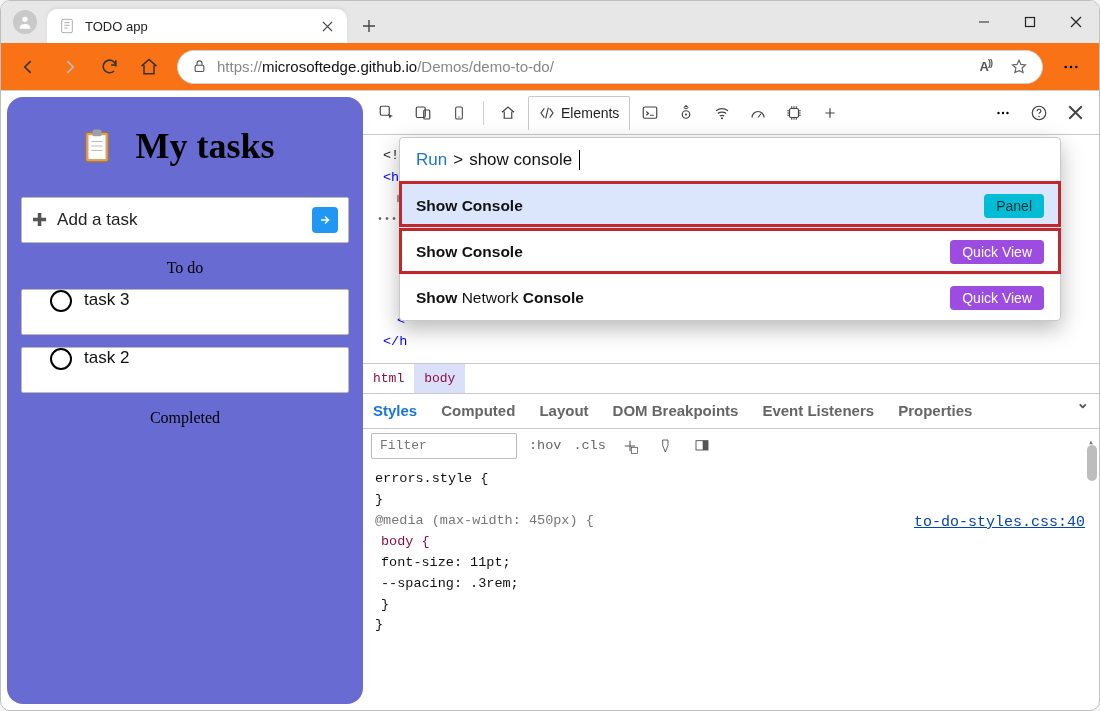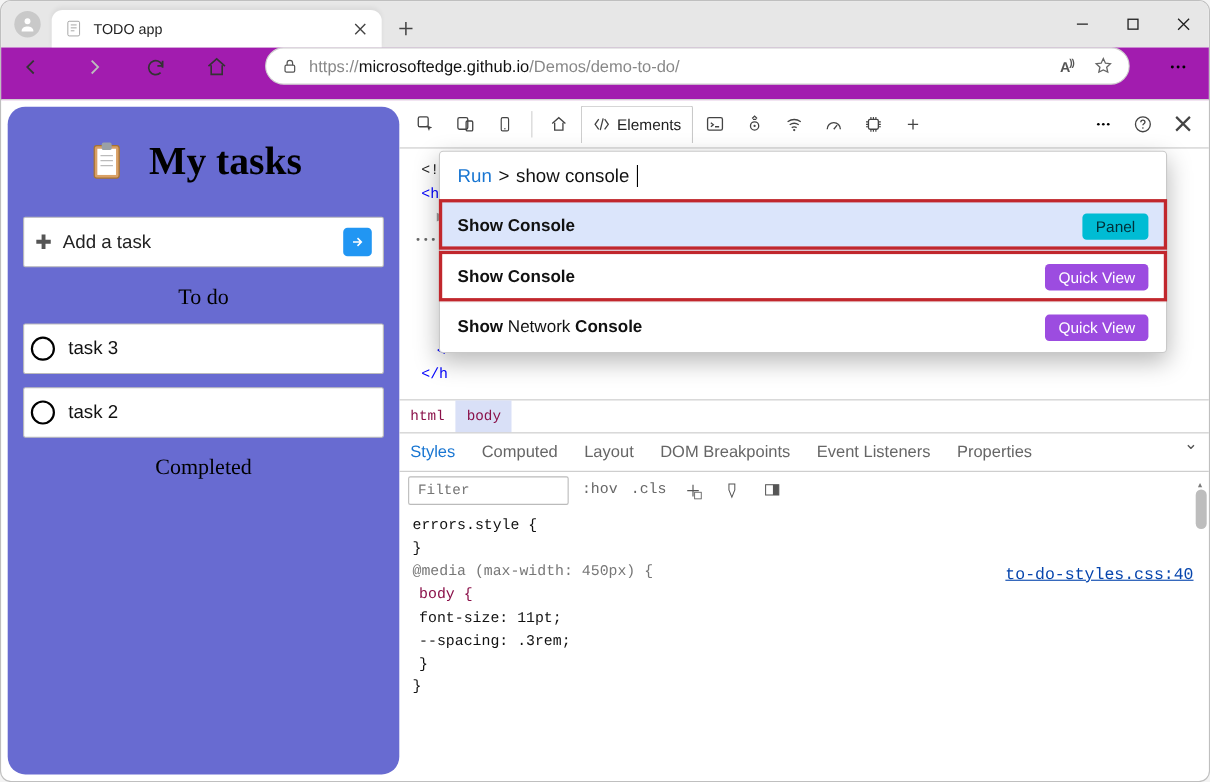--- a/index.html
+++ b/index.html
@@ -29,39 +29,39 @@
   .profile svg{width:16px;height:16px;fill:#fff;}
   .tab{height:34px;min-width:300px;background:#fff;border-radius:10px 10px 0 0;display:flex;align-items:center;padding:0 12px;gap:10px;box-shadow:0 -2px 4px rgba(0,0,0,0.05);}
   .tab .favicon{width:16px;height:16px;}
   .tab .title{flex:1;font-size:13px;color:#222;}
   .tab .close{width:16px;height:16px;display:flex;align-items:center;justify-content:center;border-radius:3px;color:#444;}
   .newtab{width:28px;height:28px;margin-left:8px;margin-bottom:3px;display:flex;align-items:center;justify-content:center;border-radius:4px;color:#444;}
   .wincontrols{position:absolute;right:0;top:0;height:100%;display:flex;align-items:center;}
   .winbtn{width:46px;height:100%;display:flex;align-items:center;justify-content:center;color:#222;}
   .winbtn svg{width:12px;height:12px;}
   
-  .addrbar{height:var(--toolbar-h);background:#a21caf;border-bottom:1px solid var(--chrome-gray2);display:flex;align-items:flex-start;padding:0 10px;gap:20px;}
+  .addrbar{height:var(--toolbar-h);background:#f97316;border-bottom:1px solid var(--chrome-gray2);display:flex;align-items:center;padding:0 10px;gap:4px;}
   .ibtn{width:36px;height:36px;display:flex;align-items:center;justify-content:center;border-radius:6px;color:#333;}
   .ibtn.disabled{color:#bdbdbd;}
   .urlbox{flex:1;height:34px;background:#fff;border:1px solid var(--chrome-gray2);border-radius:18px;display:flex;align-items:center;padding:0 14px;gap:10px;margin:0 6px;}
   .urlbox .lock{color:#555;}
   .url{flex:1;font-size:15px;color:#111;white-space:nowrap;overflow:hidden;}
   .url .gray{color:#888;}
   
   .workspace{flex:1;display:flex;min-height:0;}
   
   .app{flex:0 0 356px;background:var(--purple);border-radius:16px;margin:6px 0 6px 6px;padding:16px 14px;display:flex;flex-direction:column;gap:12px;}
   .apptitle{display:flex;align-items:center;justify-content:center;gap:12px;}
   .apptitle h1{font-family:Georgia,'Times New Roman',serif;font-weight:800;font-size:36px;color:#000;margin:12px;}
   .clipboard{width:28px;height:34px;}
   .addrow{background:#fff;border-radius:2px;border:1px solid #bbb;height:46px;display:flex;align-items:center;padding:0 10px;gap:10px;margin-top:6px;}
   .plus{color:#555;font-size:18px;line-height:1;}
   .btn-blue{width:26px;height:26px;background:#2196f3;border-radius:4px;display:flex;align-items:center;justify-content:center;color:#fff;}
-  .section{font-family:Georgia,serif;font-size:20px;color:#000;text-align:center;margin-top:4px;}
-  .task{background:#fff;border:1px solid #bbb;height:46px;display:flex;align-items:center;padding:0 6px;gap:12px;border-radius:2px;}
+  .section{font-family:Georgia,serif;font-size:16px;color:#000;text-align:center;margin-top:4px;}
+  .task{background:#fff;border:1px solid #bbb;height:46px;display:flex;align-items:flex-start;padding:0 28px;gap:12px;border-radius:2px;}
   .chk{width:22px;height:22px;border:2.5px solid #000;border-radius:50%;flex:0 0 auto;}
   .chk.done{background:#000;display:flex;align-items:center;justify-content:center;}
   .chk.done::after{content:"✓";color:#fff;font-size:14px;font-weight:bold;}
   .task.done .label{text-decoration:line-through;color:#888;}
   .task .label{font-size:17px;}
   
   .devtools{flex:1;display:flex;flex-direction:column;min-width:0;position:relative;}
   .dtoolbar{height:44px;border-bottom:1px solid var(--devtools-border);display:flex;align-items:center;padding:0 8px;gap:4px;}
   .dtoolbar .sep{width:1px;height:24px;background:#d0d0d0;margin:0 4px;}
   .dbtn{width:32px;height:32px;display:flex;align-items:center;justify-content:center;color:#444;border-radius:4px;}
@@ -72,21 +72,21 @@
   .elwrap{flex:1;display:flex;flex-direction:column;min-height:0;}
   .dom{font-family:var(--mono);font-size:13.5px;padding:10px 8px 10px 20px;line-height:1.6;position:relative;flex:0 0 auto;color:#222;}
   .dom .blue{color:var(--code-blue);}
   .dom .gray{color:var(--code-gray);}
   .gutter{position:absolute;left:14px;top:74px;display:flex;gap:4px;align-items:center;color:#666;}
   .gutter .dots{letter-spacing:1px;font-size:10px;}
   .crumbs{height:30px;border-top:1px solid var(--devtools-border);display:flex;align-items:center;font-family:var(--mono);font-size:13px;}
   .crumb{padding:0 10px;height:100%;display:flex;align-items:center;color:#8a1049;}
   .crumb.sel{background:#d9e0f7;}
   
-  .subtabs{height:36px;border-top:1px solid var(--devtools-border);border-bottom:1px solid var(--devtools-border);display:flex;align-items:flex-start;padding:0 10px;gap:24px;font-size:15px;}
+  .subtabs{height:36px;border-top:1px solid var(--devtools-border);border-bottom:1px solid var(--devtools-border);display:flex;align-items:flex-start;padding:0 10px;gap:24px;font-size:15px;font-weight:bold;}
   .subtab{color:#666;height:100%;display:flex;align-items:center;}
   .subtab.active{color:#1976d2;}
   .subtabs .chev{margin-left:auto;color:#555;}
   .stylesbar{height:34px;display:flex;align-items:center;padding:4px 8px;gap:12px;font-family:var(--mono);font-size:13.5px;color:#666;}
   .filter{width:146px;height:26px;border:1px solid #bbb;padding:0 8px;font-family:var(--mono);font-size:13px;color:#b91c1c;background:#fff;border-radius:2px;}
   .stylesbar .sbtn{width:24px;height:24px;display:flex;align-items:center;justify-content:center;color:#555;}
   .stylescode{font-family:var(--mono);font-size:13.5px;line-height:1.55;padding:6px 12px;position:relative;}
   .stylescode .sel{color:var(--code-maroon);}
   .stylescode .med{color:#777;}
   .srclink{position:absolute;right:14px;top:48px;color:#0645ad;text-decoration:underline;font-family:var(--mono);font-size:15px;}

